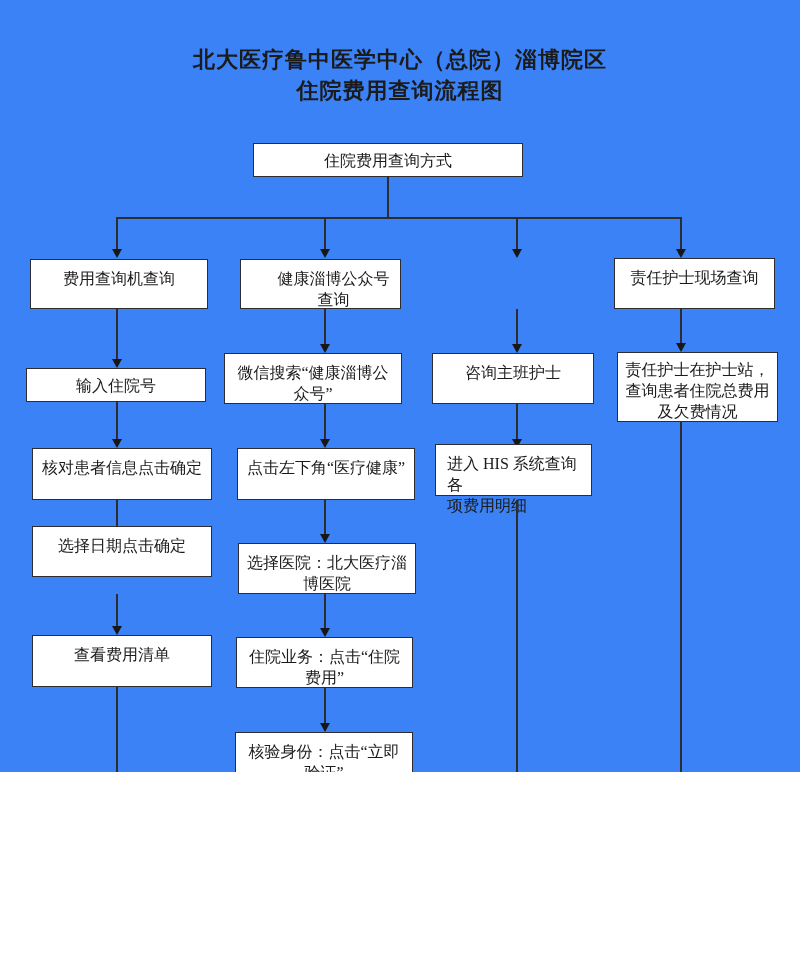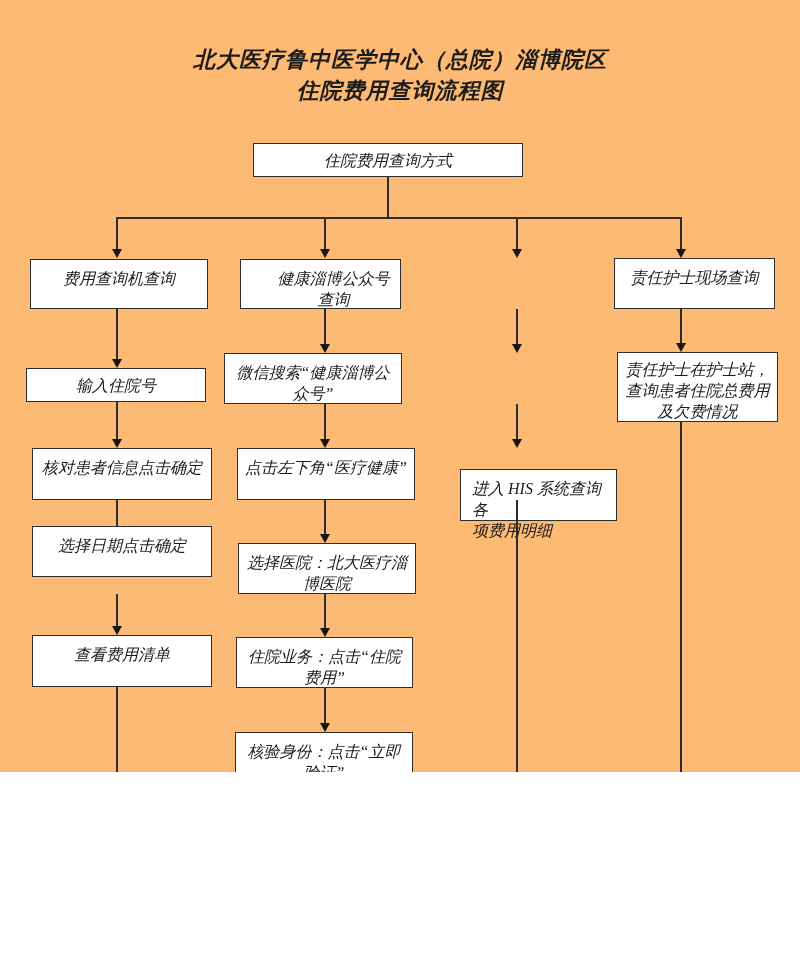--- a/index.html
+++ b/index.html
@@ -1,23 +1,22 @@
 <!DOCTYPE html>
 <html lang="zh"><head>
 <meta charset="utf-8">
 <style>
   html,body{margin:0;padding:0;background:#ffffff;}
   .canvas{
     position:relative;
     width:800px;height:772px;
-    background:#fdba74;
+    background:#3b82f6;
     font-family:"Liberation Serif","DejaVu Serif",serif;
     color:#1b1b1b;
     overflow:hidden;
-    font-style:italic;
   }
   .title{
     position:absolute;top:44px;left:0;width:800px;
     text-align:center;font-weight:bold;
     font-size:22px;line-height:31px;
     letter-spacing:1px;
   }
   .node{
     position:absolute;box-sizing:border-box;
     border:1.5px solid #2d2d2d;background:#ffffff;
@@ -104,24 +103,25 @@
   <div class="vl" style="left:324px;top:688px;height:35px;"></div>
   <div class="ah" style="left:320px;top:723px;"></div>
 
   <div class="node" style="left:235px;top:732px;width:178px;height:51px;">核验身份：点击“立即
 验证”</div>
   <div class="vl" style="left:324px;top:783px;height:56px;"></div>
 
   <div class="vl" style="left:516px;top:309px;height:35px;"></div>
   <div class="ah" style="left:512px;top:344px;"></div>
 
+  <div class="node" style="left:432px;top:353px;width:162px;height:51px;">咨询主班护士</div>
   <div class="vl" style="left:516px;top:404px;height:35px;"></div>
   <div class="ah" style="left:512px;top:439px;"></div>
 
-  <div class="node leftalign" style="left:435px;top:469px;width:157px;height:52px;margin-left:25px;">进入 HIS 系统查询各
+  <div class="node leftalign" style="left:435px;top:444px;width:157px;height:52px;">进入 HIS 系统查询各
 项费用明细</div>
   <div class="vl" style="left:516px;top:500px;height:339px;"></div>
 
   <div class="node" style="left:614px;top:258px;width:161px;height:51px;">责任护士现场查询</div>
   <div class="vl" style="left:680px;top:309px;height:34px;"></div>
   <div class="ah" style="left:676px;top:343px;"></div>
 
   <div class="node" style="left:617px;top:352px;width:161px;height:70px;padding-top:6px;">责任护士在护士站，
 查询患者住院总费用
 及欠费情况</div>

